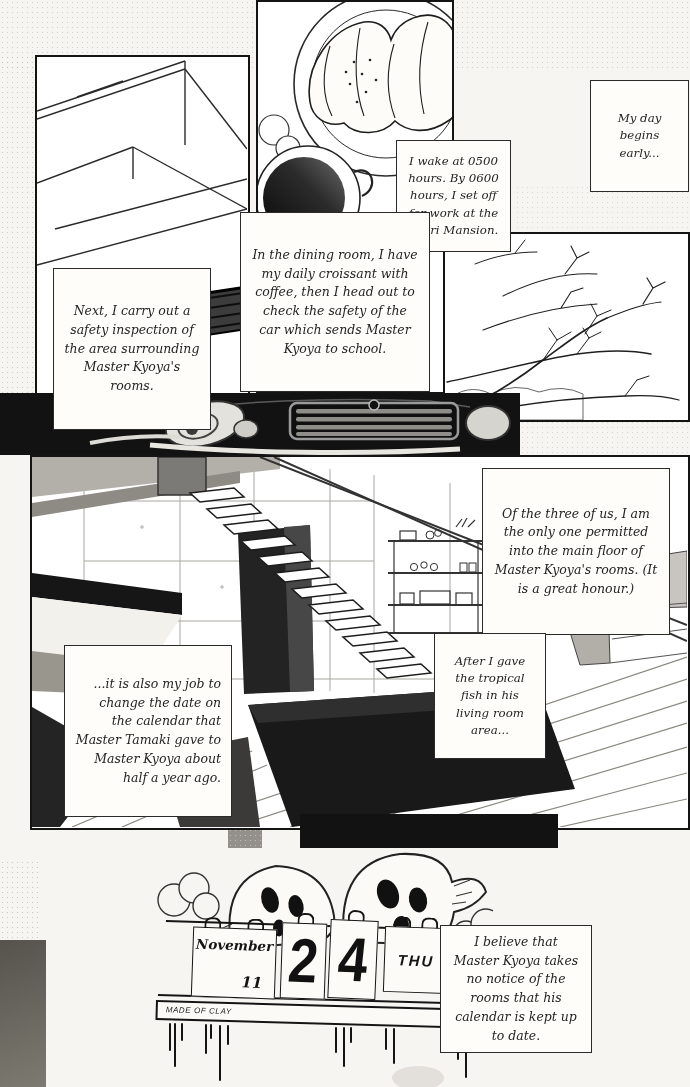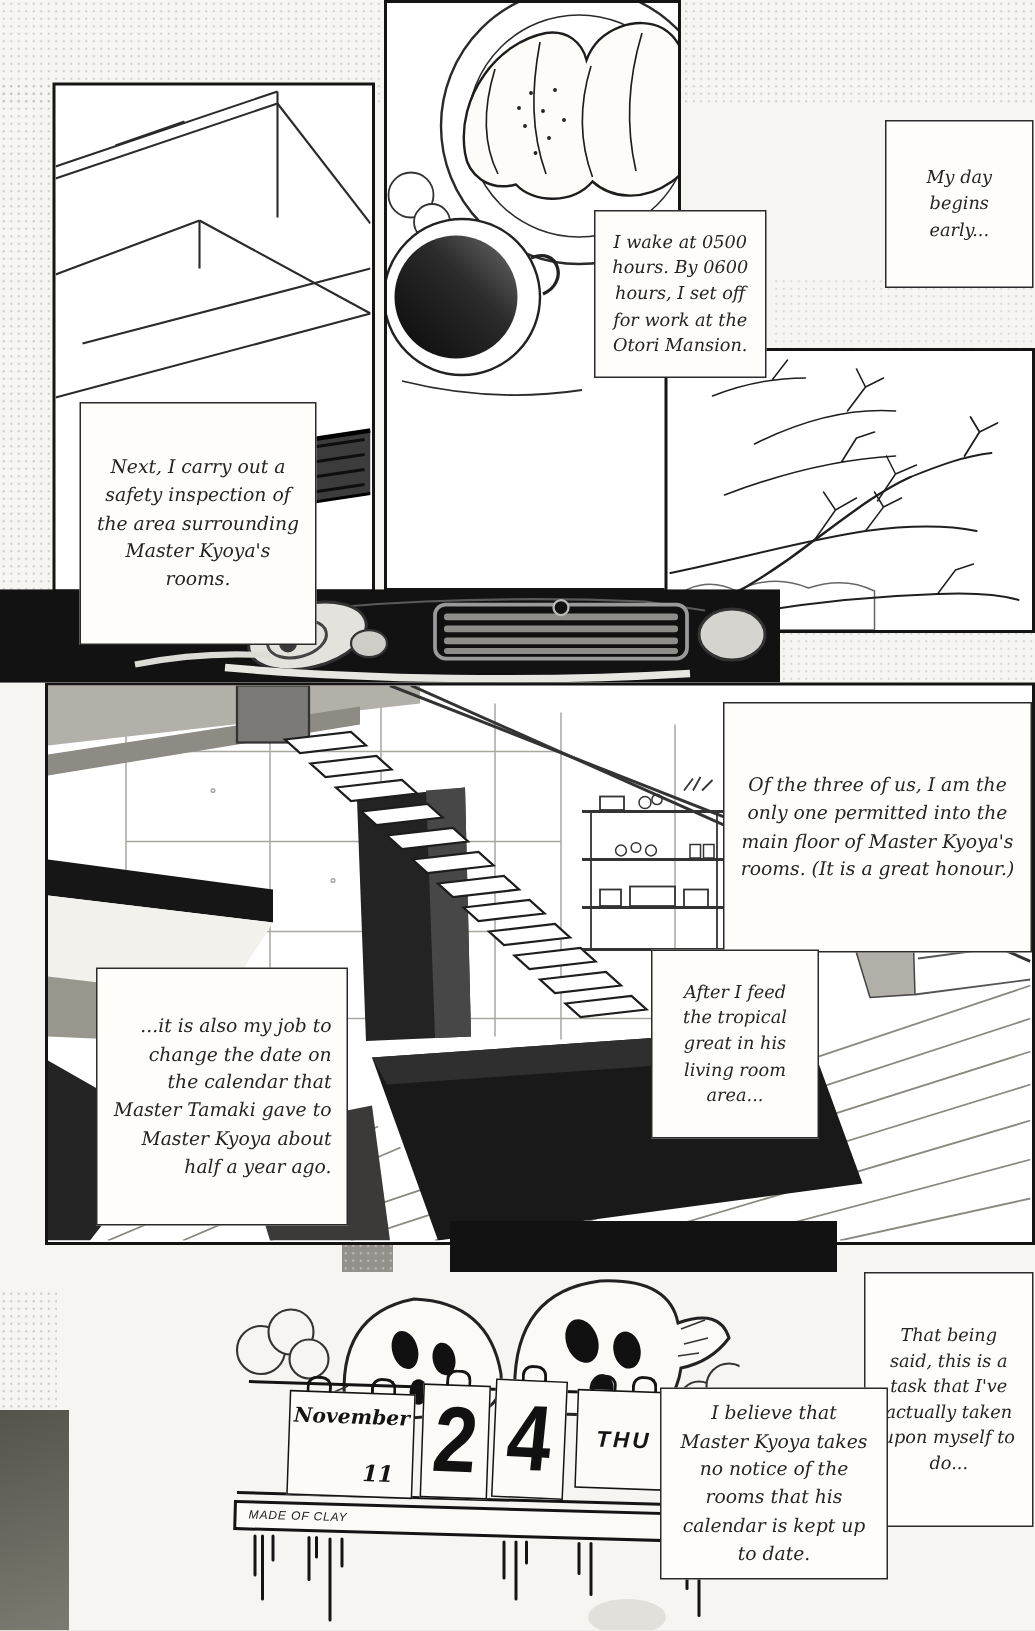--- a/index.html
+++ b/index.html
@@ -291,27 +291,27 @@
         <path d="M308,11 v46"></path>
         <path d="M315,11 v16"></path>
     </g>
     <ellipse cx="260" cy="58" rx="26" ry="12" fill="#dedbd4" opacity=".8"></ellipse>
   </svg>
 
   <div class="cap small" style="left:590px;top:68px;width:99px;height:112px;margin-top:12px;">My day begins early...</div>
 
   <div class="cap small" style="left:396px;top:140px;width:115px;height:112px;">I wake at 0500 hours. By 0600 hours, I set off for work at the Otori Mansion.</div>
 
+  <div class="cap" style="left:240px;top:212px;width:190px;height:180px;">In the dining room, I have my daily croissant with coffee, then I head out to check the safety of the car which sends Master Kyoya to school.</div>
 
   <div class="cap" style="left:53px;top:268px;width:158px;height:162px;">Next, I carry out a safety inspection of the area surrounding Master Kyoya's rooms.</div>
 
-  <div class="cap" style="left:482px;top:468px;width:206px;height:167px;font-style:italic;">Of the three of us, I am the only one permitted into the main floor of Master Kyoya's rooms. (It is a great honour.)</div>
-
-  <div class="cap small" style="left:434px;top:633px;width:112px;height:126px;">After I feed the tropical great in his living room area...</div>
+  <div class="cap" style="left:482px;top:468px;width:188px;height:167px;font-style:italic;">Of the three of us, I am the only one permitted into the main floor of Master Kyoya's rooms. (It is a great honour.)</div>
+
+  <div class="cap small" style="left:434px;top:633px;width:112px;height:126px;">After I gave the tropical fish in his living room area...</div>
 
   <div class="cap" style="left:64px;top:645px;width:168px;height:172px;text-align:right;">...it is also my job to change the date on the calendar that Master Tamaki gave to Master Kyoya about half a year ago.</div>
 
-  <div class="cap small" style="left:576px;top:848px;width:113px;height:170px;">That being said, this is a task that I've actually taken upon myself to do...</div>
 
   <div class="cap" style="left:440px;top:925px;width:152px;height:128px;">I believe that Master Kyoya takes no notice of the rooms that his calendar is kept up to date.</div>
 
 
 </div>
 
 </body></html>

